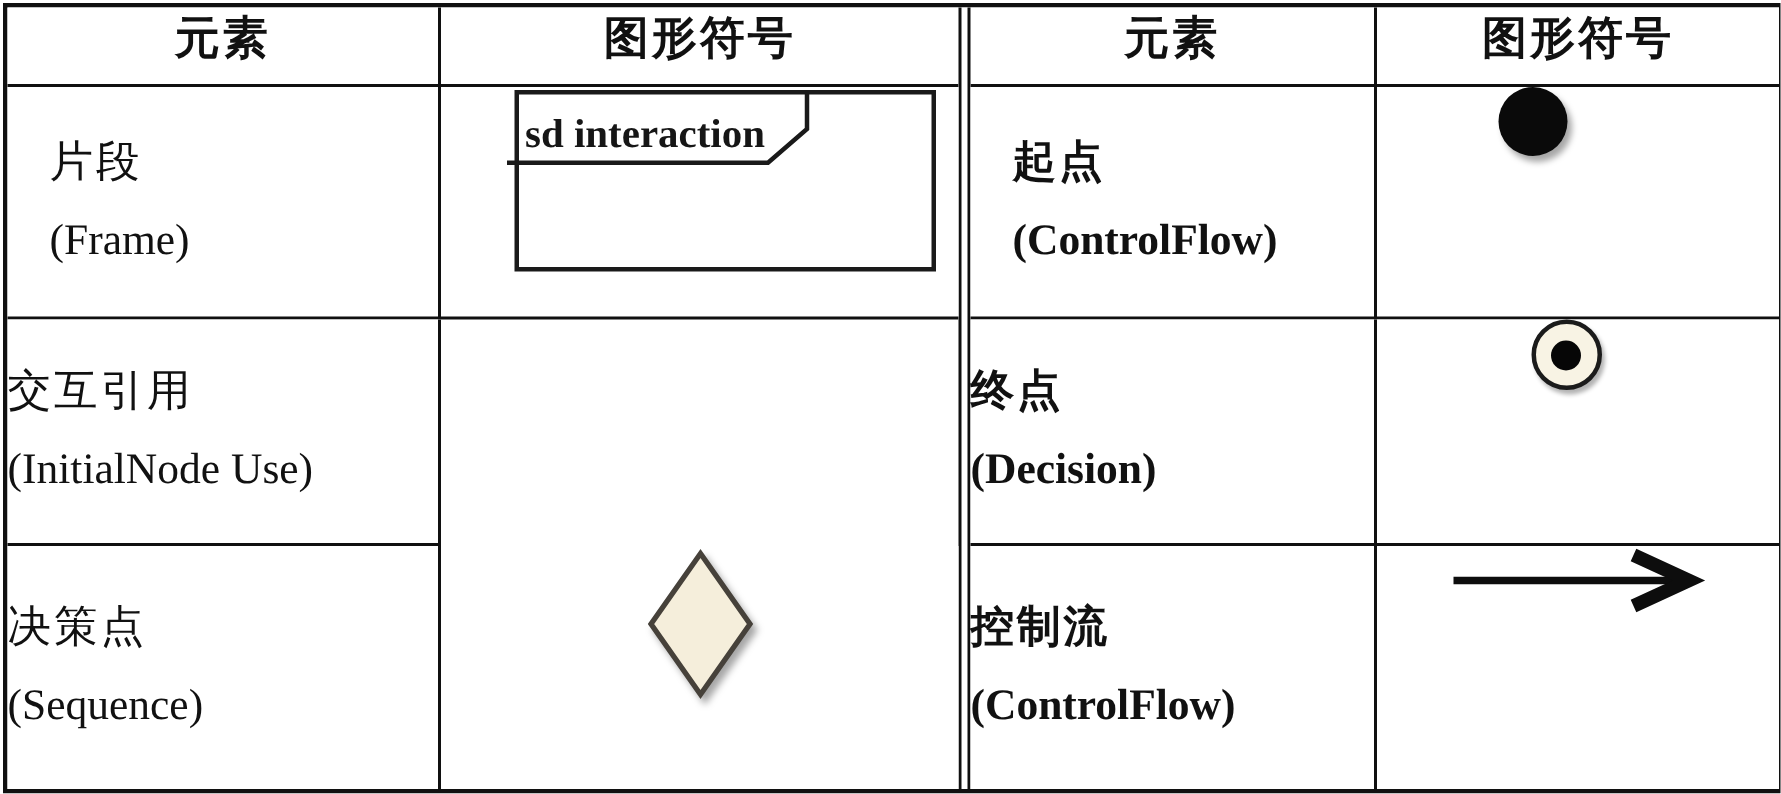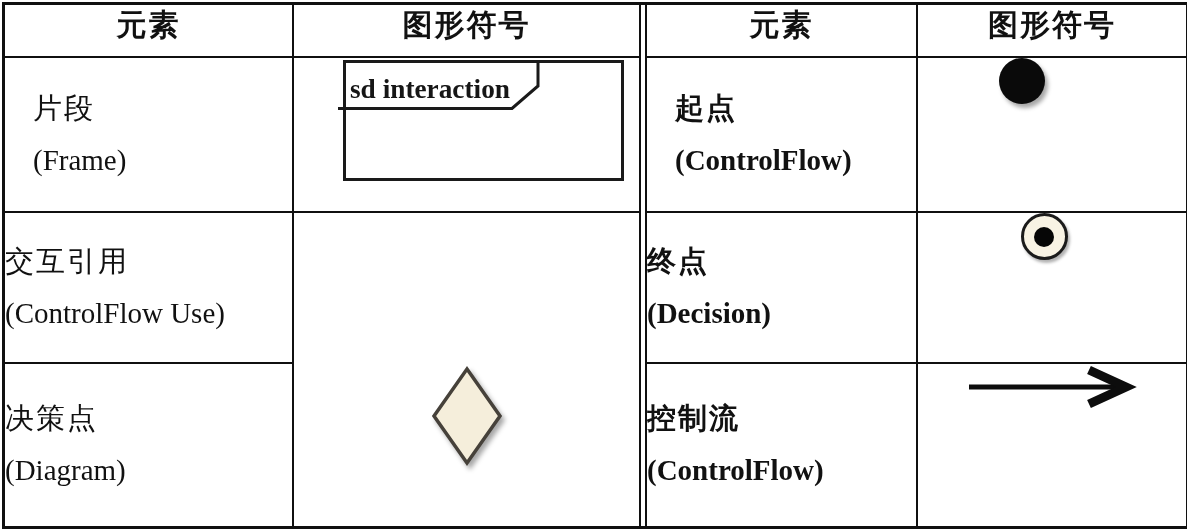--- a/index.html
+++ b/index.html
@@ -111,35 +111,35 @@
   <div class="cell label-cell c3 r2 br bb">
     <span class="label-zh">起点</span>
     <span class="label-en">(ControlFlow)</span>
   </div>
   <div class="cell symbol-cell c4 r2 bb">
     <div class="initial-node"></div>
   </div>
 
   <div class="cell label-cell c1 r3 br bb">
     <span class="label-zh">交互引用</span>
-    <span class="label-en">(ControlFlow Use)</span>
+    <span class="label-en">(InitialNode Use)</span>
   </div>
   <div class="cell label-cell c3 r3 br bb">
     <span class="label-zh">终点</span>
     <span class="label-en">(Decision)</span>
   </div>
   <div class="cell symbol-cell c4 r3 bb">
     <div class="final-node">
       <div class="final-node-dot"></div>
     </div>
   </div>
 
   <div class="cell label-cell c1 r4 br">
     <span class="label-zh">决策点</span>
-    <span class="label-en">(Diagram)</span>
+    <span class="label-en">(Sequence)</span>
   </div>
   <div class="cell symbol-cell c2 r4">
     <svg class="diamond-svg" width="86" height="104" viewBox="0 0 86 104">
       <polygon points="43,5 76,52 43,99 10,52" stroke-width="3.5" stroke-linejoin="miter" stroke="#46413a" fill="#f5eedb"></polygon>
     </svg>
   </div>
   <div class="cell label-cell c3 r4 br">
     <span class="label-zh">控制流</span>
     <span class="label-en">(ControlFlow)</span>
   </div>

